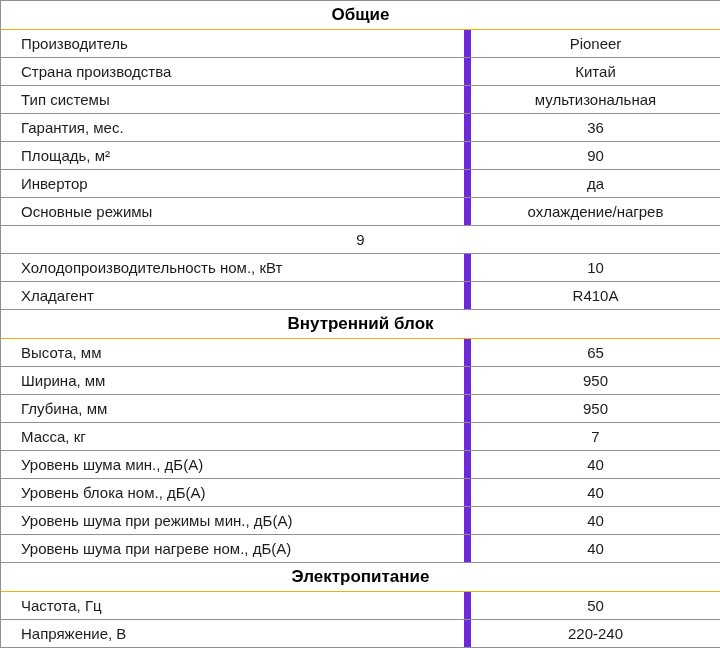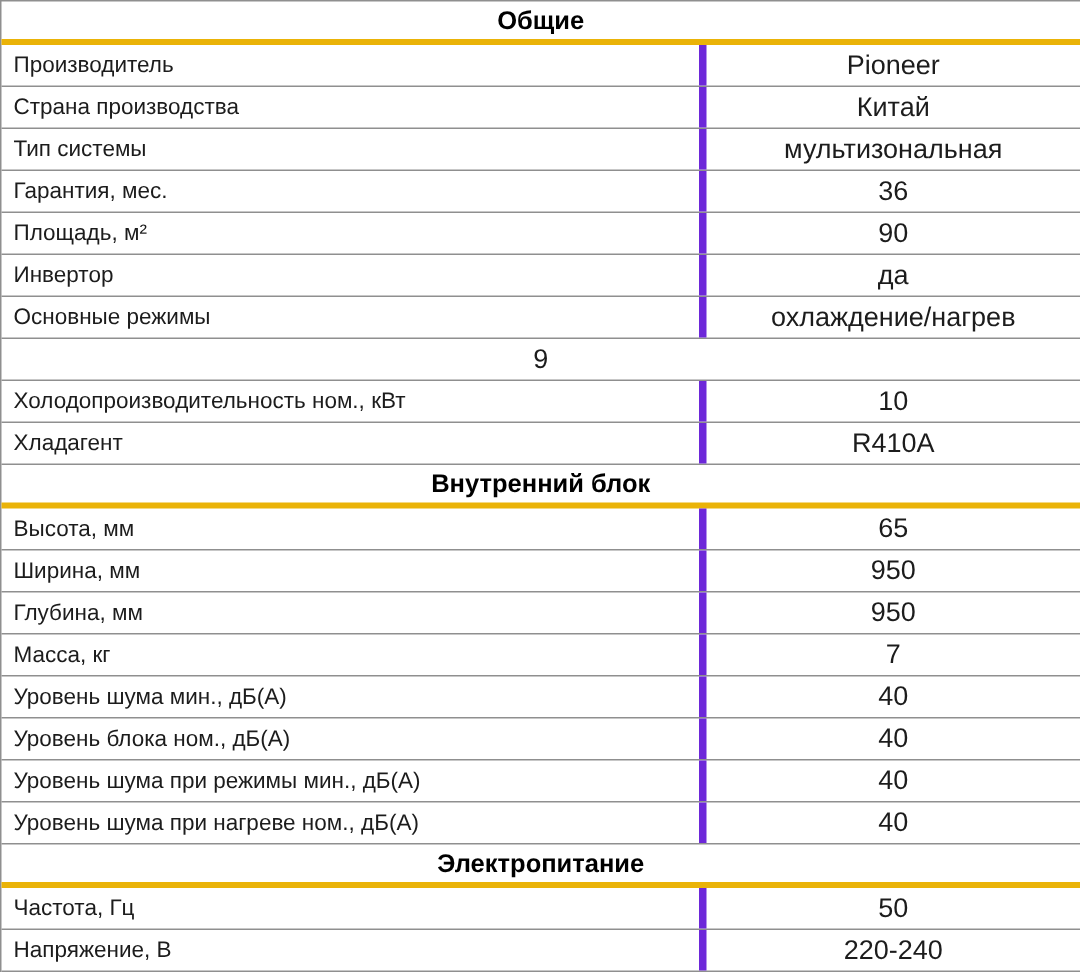--- a/index.html
+++ b/index.html
@@ -16,50 +16,50 @@
     background: #ffffff;
     font-family: "Liberation Sans", "DejaVu Sans", sans-serif;
     color: #1c1c1c;
   }
 
   .section-header {
     flex: 0 0 29px;
     display: flex;
     align-items: center;
     justify-content: center;
-    border-bottom: 4px solid #eab308;
+    border-bottom: 1px solid #eab308;
     font-size: 17px;
     font-weight: bold;
     color: #000000;
     text-align: right;
   }
 
   .spec-row {
     flex: 1 1 auto;
     display: flex;
     border-bottom: 1px solid #8f8f8f;
   }
 
   .spec-label {
     flex: 0 0 470px;
     display: flex;
     align-items: center;
-    padding-left: 8px;
-    border-right: 5px solid #6d28d9;
+    padding-left: 20px;
+    border-right: 7px solid #6d28d9;
     font-size: 15px;
     overflow: hidden;
     white-space: nowrap;
   }
 
   .spec-value {
     flex: 1 1 auto;
     display: flex;
     align-items: center;
     justify-content: center;
-    font-size: 18px;
+    font-size: 15px;
     text-align: right;
   }
 </style>
 </head>
 <body>
 
 <div class="specs-table">
     <div class="section-header">Общие</div>
     <div class="spec-row">
       <div class="spec-label">Производитель</div>

